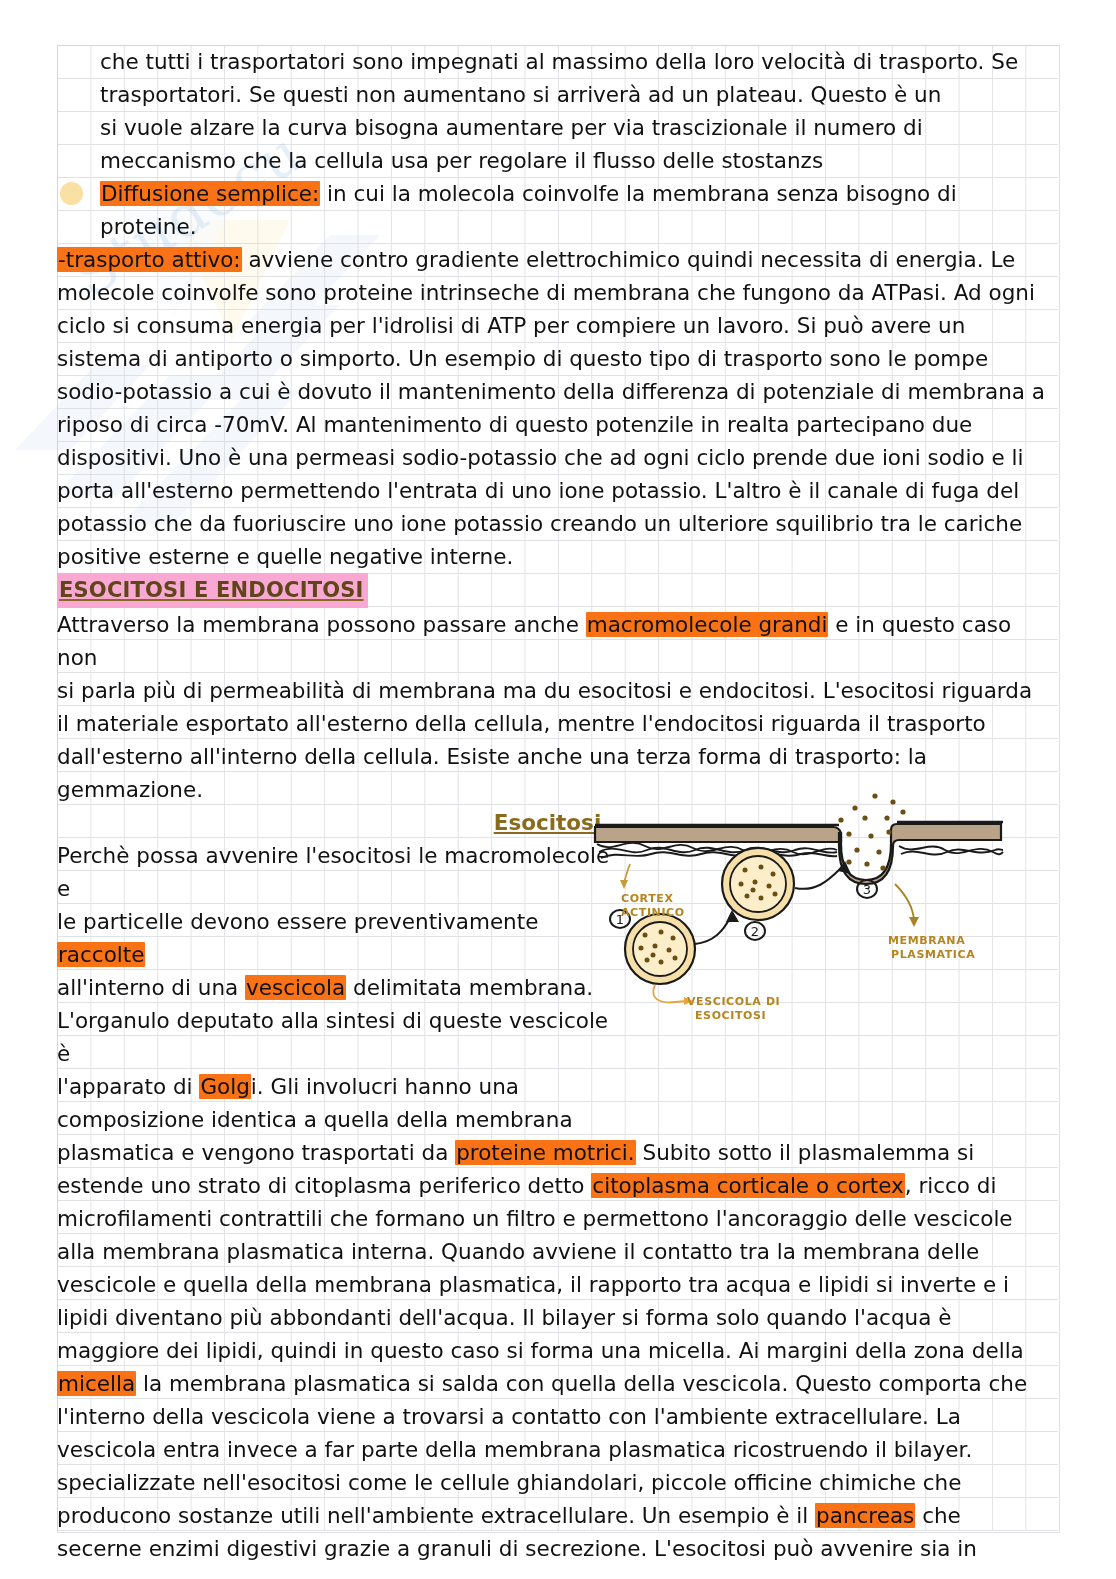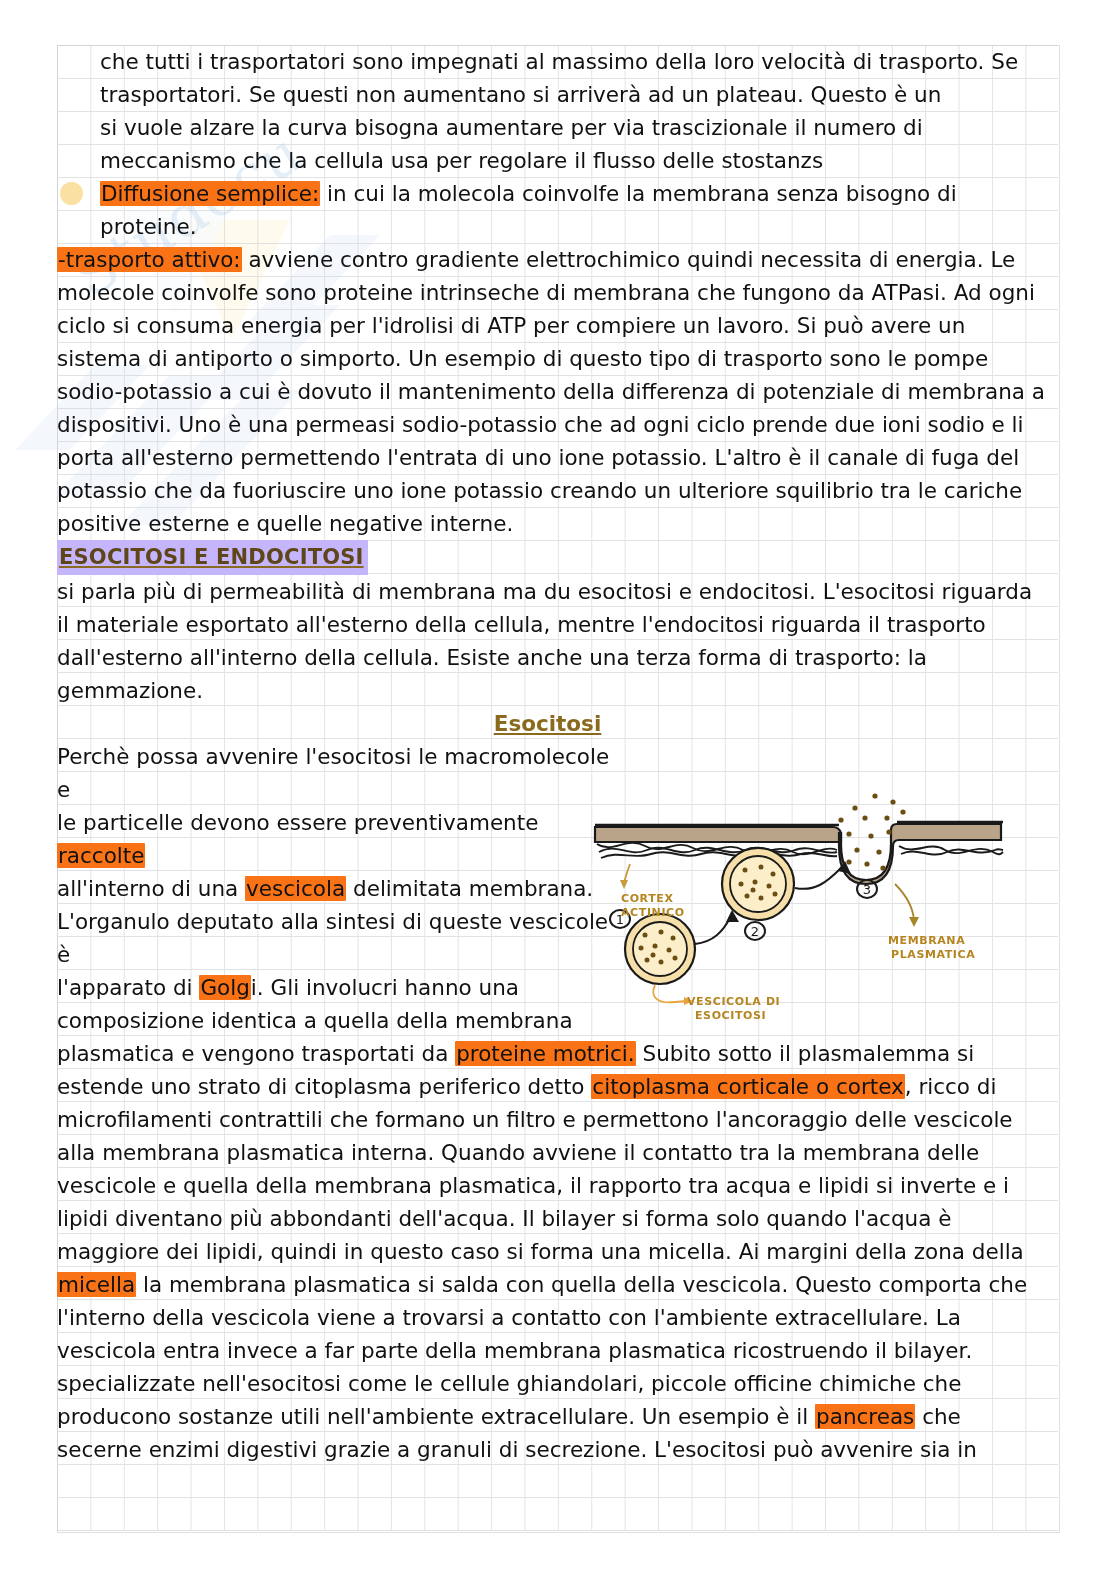--- a/index.html
+++ b/index.html
@@ -100,21 +100,21 @@
     border-radius: 50%;
     background: #fae1a3;
   }
   .bullet-row {
     position: relative;
   }
 
   
   .section-head {
     display: inline-block;
-    background: #c4b5fd;
+    background: #f9a8d4;
     color: #5e4618;
     font-weight: bold;
     font-size: 21px;
     letter-spacing: .2px;
     padding: 1px 4px 1px 2px;
     text-decoration: underline;
     text-decoration-color: #8a6a23;
   }
   .subsection-head {
     color: #8a6a1c;
@@ -190,31 +190,33 @@
       <div class="indent-line"><span class="hl">Diffusione semplice:</span><span> in cui la molecola coinvolfe la membrana senza bisogno di</span></div>
       <div class="indent-line">proteine.</div>
     </div>
 
     <div class="para">
       <div><span class="hl">-trasporto attivo:</span><span> avviene contro gradiente elettrochimico quindi necessita di energia. Le</span></div>
       <div>molecole coinvolfe sono proteine intrinseche di membrana che fungono da ATPasi. Ad ogni</div>
       <div>ciclo si consuma energia per l'idrolisi di ATP per compiere un lavoro. Si può avere un</div>
       <div>sistema di antiporto o simporto. Un esempio di questo tipo di trasporto sono le pompe</div>
       <div>sodio-potassio a cui è dovuto il mantenimento della differenza di potenziale di membrana a</div>
+      <div>riposo di circa -70mV. Al mantenimento di questo potenzile in realta partecipano due</div>
       <div>dispositivi. Uno è una permeasi sodio-potassio che ad ogni ciclo prende due ioni sodio e li</div>
       <div>porta all'esterno permettendo l'entrata di uno ione potassio. L'altro è  il canale di fuga del</div>
       <div>potassio che da fuoriuscire uno ione potassio creando un ulteriore squilibrio tra le cariche</div>
       <div>positive esterne e quelle negative interne.</div>
     </div>
 
     <div class="para">
       <span class="section-head">ESOCITOSI E ENDOCITOSI</span>
     </div>
 
     <div class="para">
+      <div><span>Attraverso la membrana possono passare anche </span><span class="hl">macromolecole grandi</span><span> e in questo caso non</span></div>
       <div>si parla più di permeabilità di membrana ma du esocitosi e endocitosi. L'esocitosi riguarda</div>
       <div>il materiale esportato all'esterno della cellula, mentre l'endocitosi riguarda il trasporto</div>
       <div>dall'esterno all'interno della cellula. Esiste anche una terza forma di trasporto: la</div>
       <div>gemmazione.</div>
     </div>
 
     <div class="para center-line" style="padding-right:20px;">
       <span class="subsection-head">Esocitosi</span>
     </div>
 

